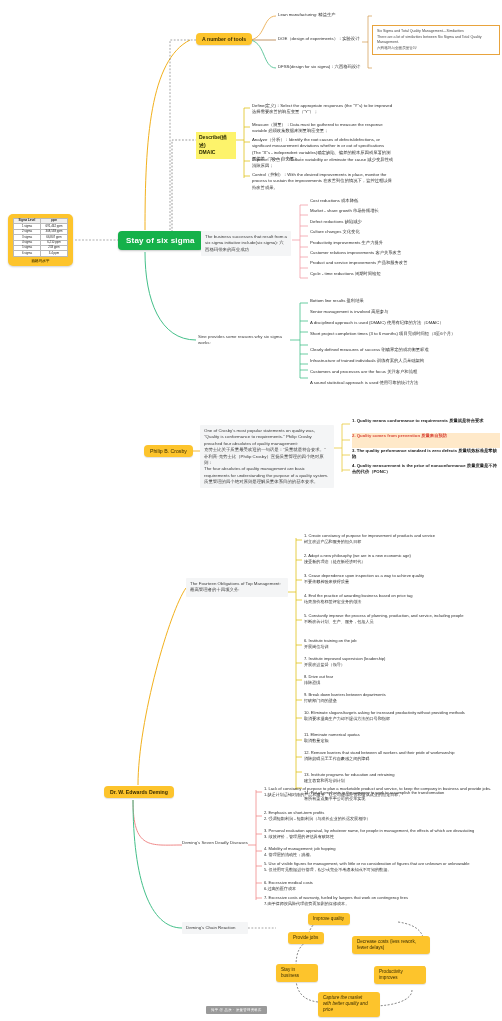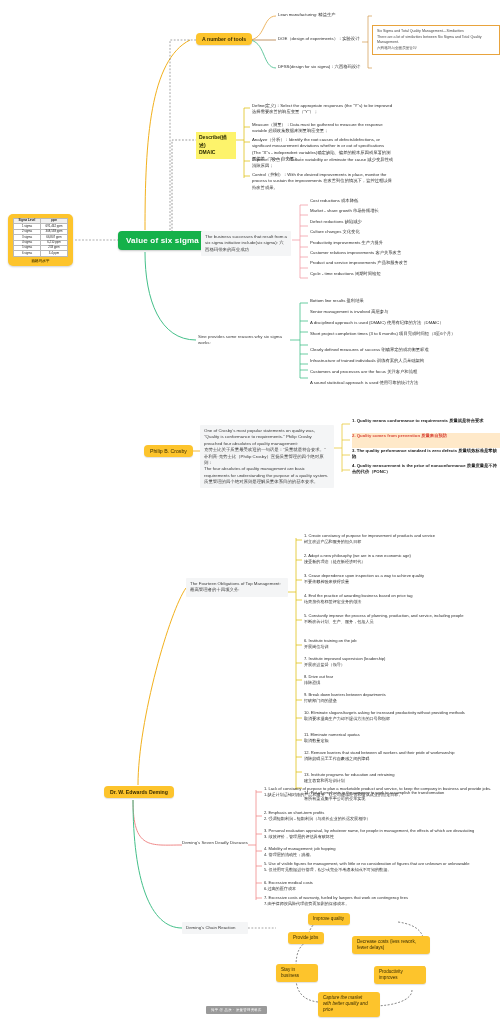--- a/index.html
+++ b/index.html
@@ -167,21 +167,21 @@
           </tr>
           <tr>
             <td>6 sigma</td>
             <td>3.4 ppm</td>
           </tr>
         </tbody>
   </table>
   <div class="tablecap">西格玛水平</div>
 </div>
 
-<div class="node central" style="left:118px;top:231px;">Value of six sigma</div>
+<div class="node central" style="left:118px;top:231px;">Stay of six sigma</div>
 
 <div class="node pill b" style="left:196px;top:33px;">A number of tools</div>
 
 <div class="node leaf" style="left:278px;top:12px;width:110px;">Lean manufacturing: 精益生产</div>
 <div class="node leaf" style="left:278px;top:36px;width:110px;">DOE（design of experiments）：实验设计</div>
 <div class="node leaf" style="left:278px;top:64px;width:110px;">DFSS(design for six sigma)：六西格玛设计</div>
 
 <div class="node callout" style="left:372px;top:25px;width:128px;white-space:pre-line;">Six Sigma and Total Quality Management—Similarities
 There are a lot of similarities between Six Sigma and Total Quality Management.
 六西格玛与全面质量管理</div>

